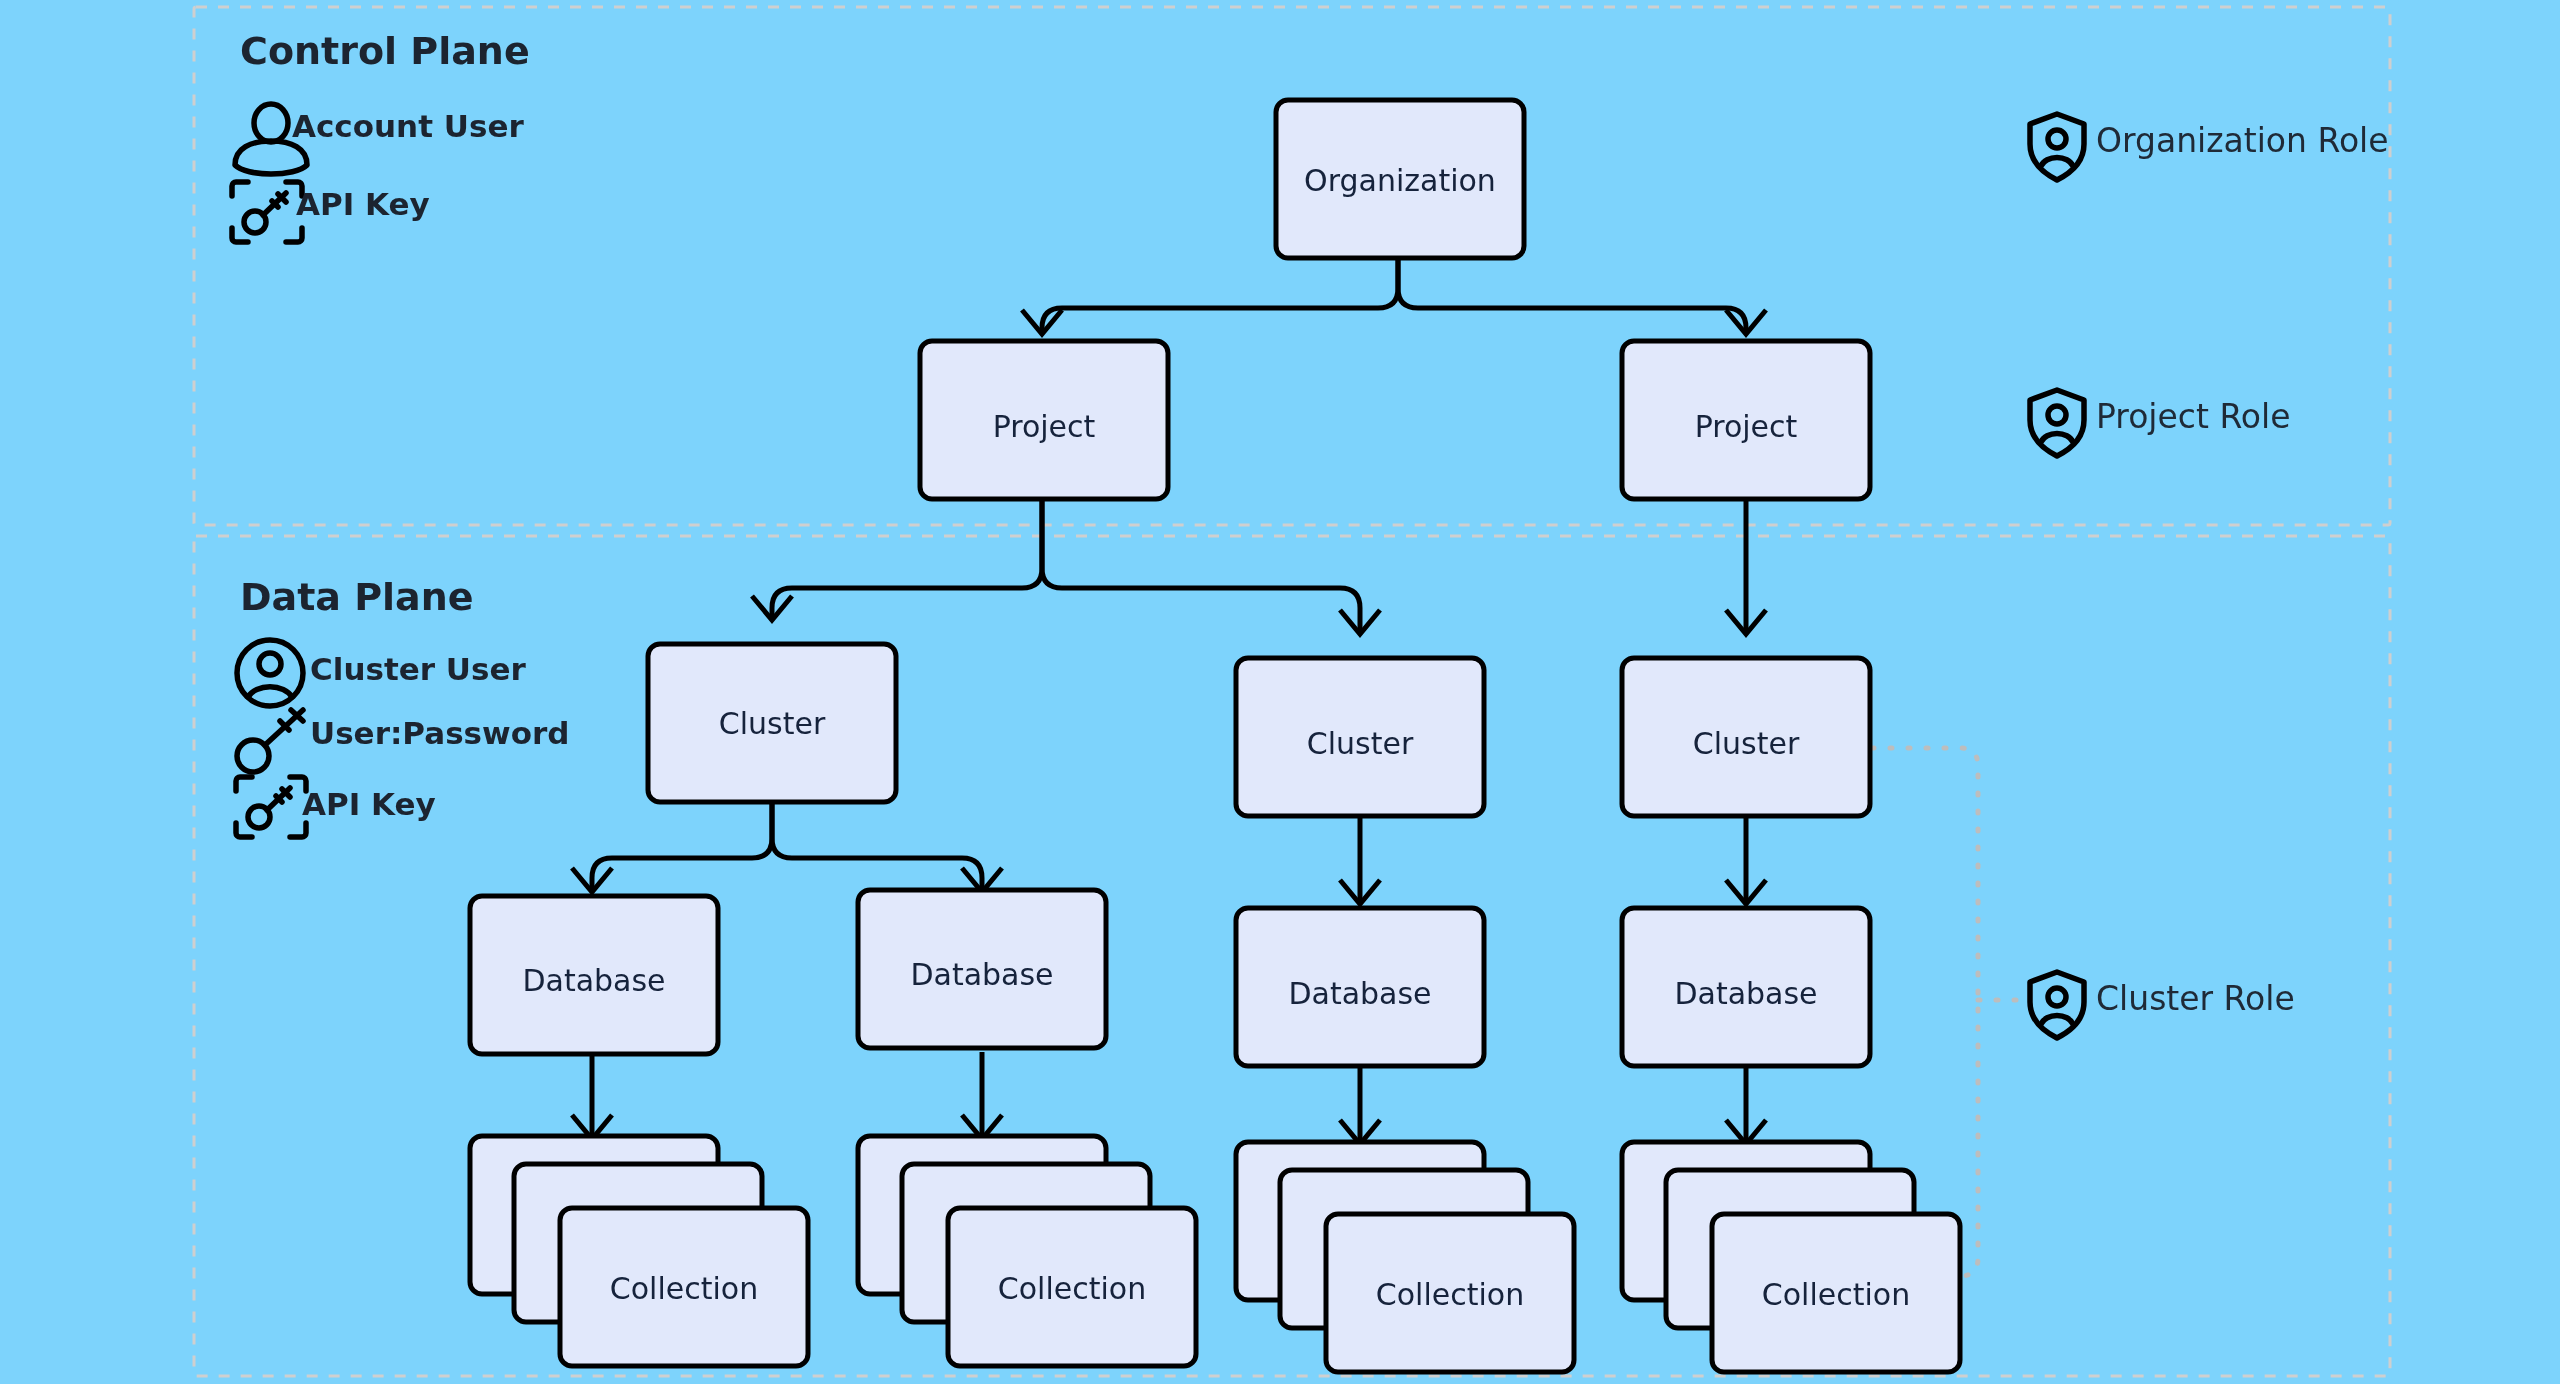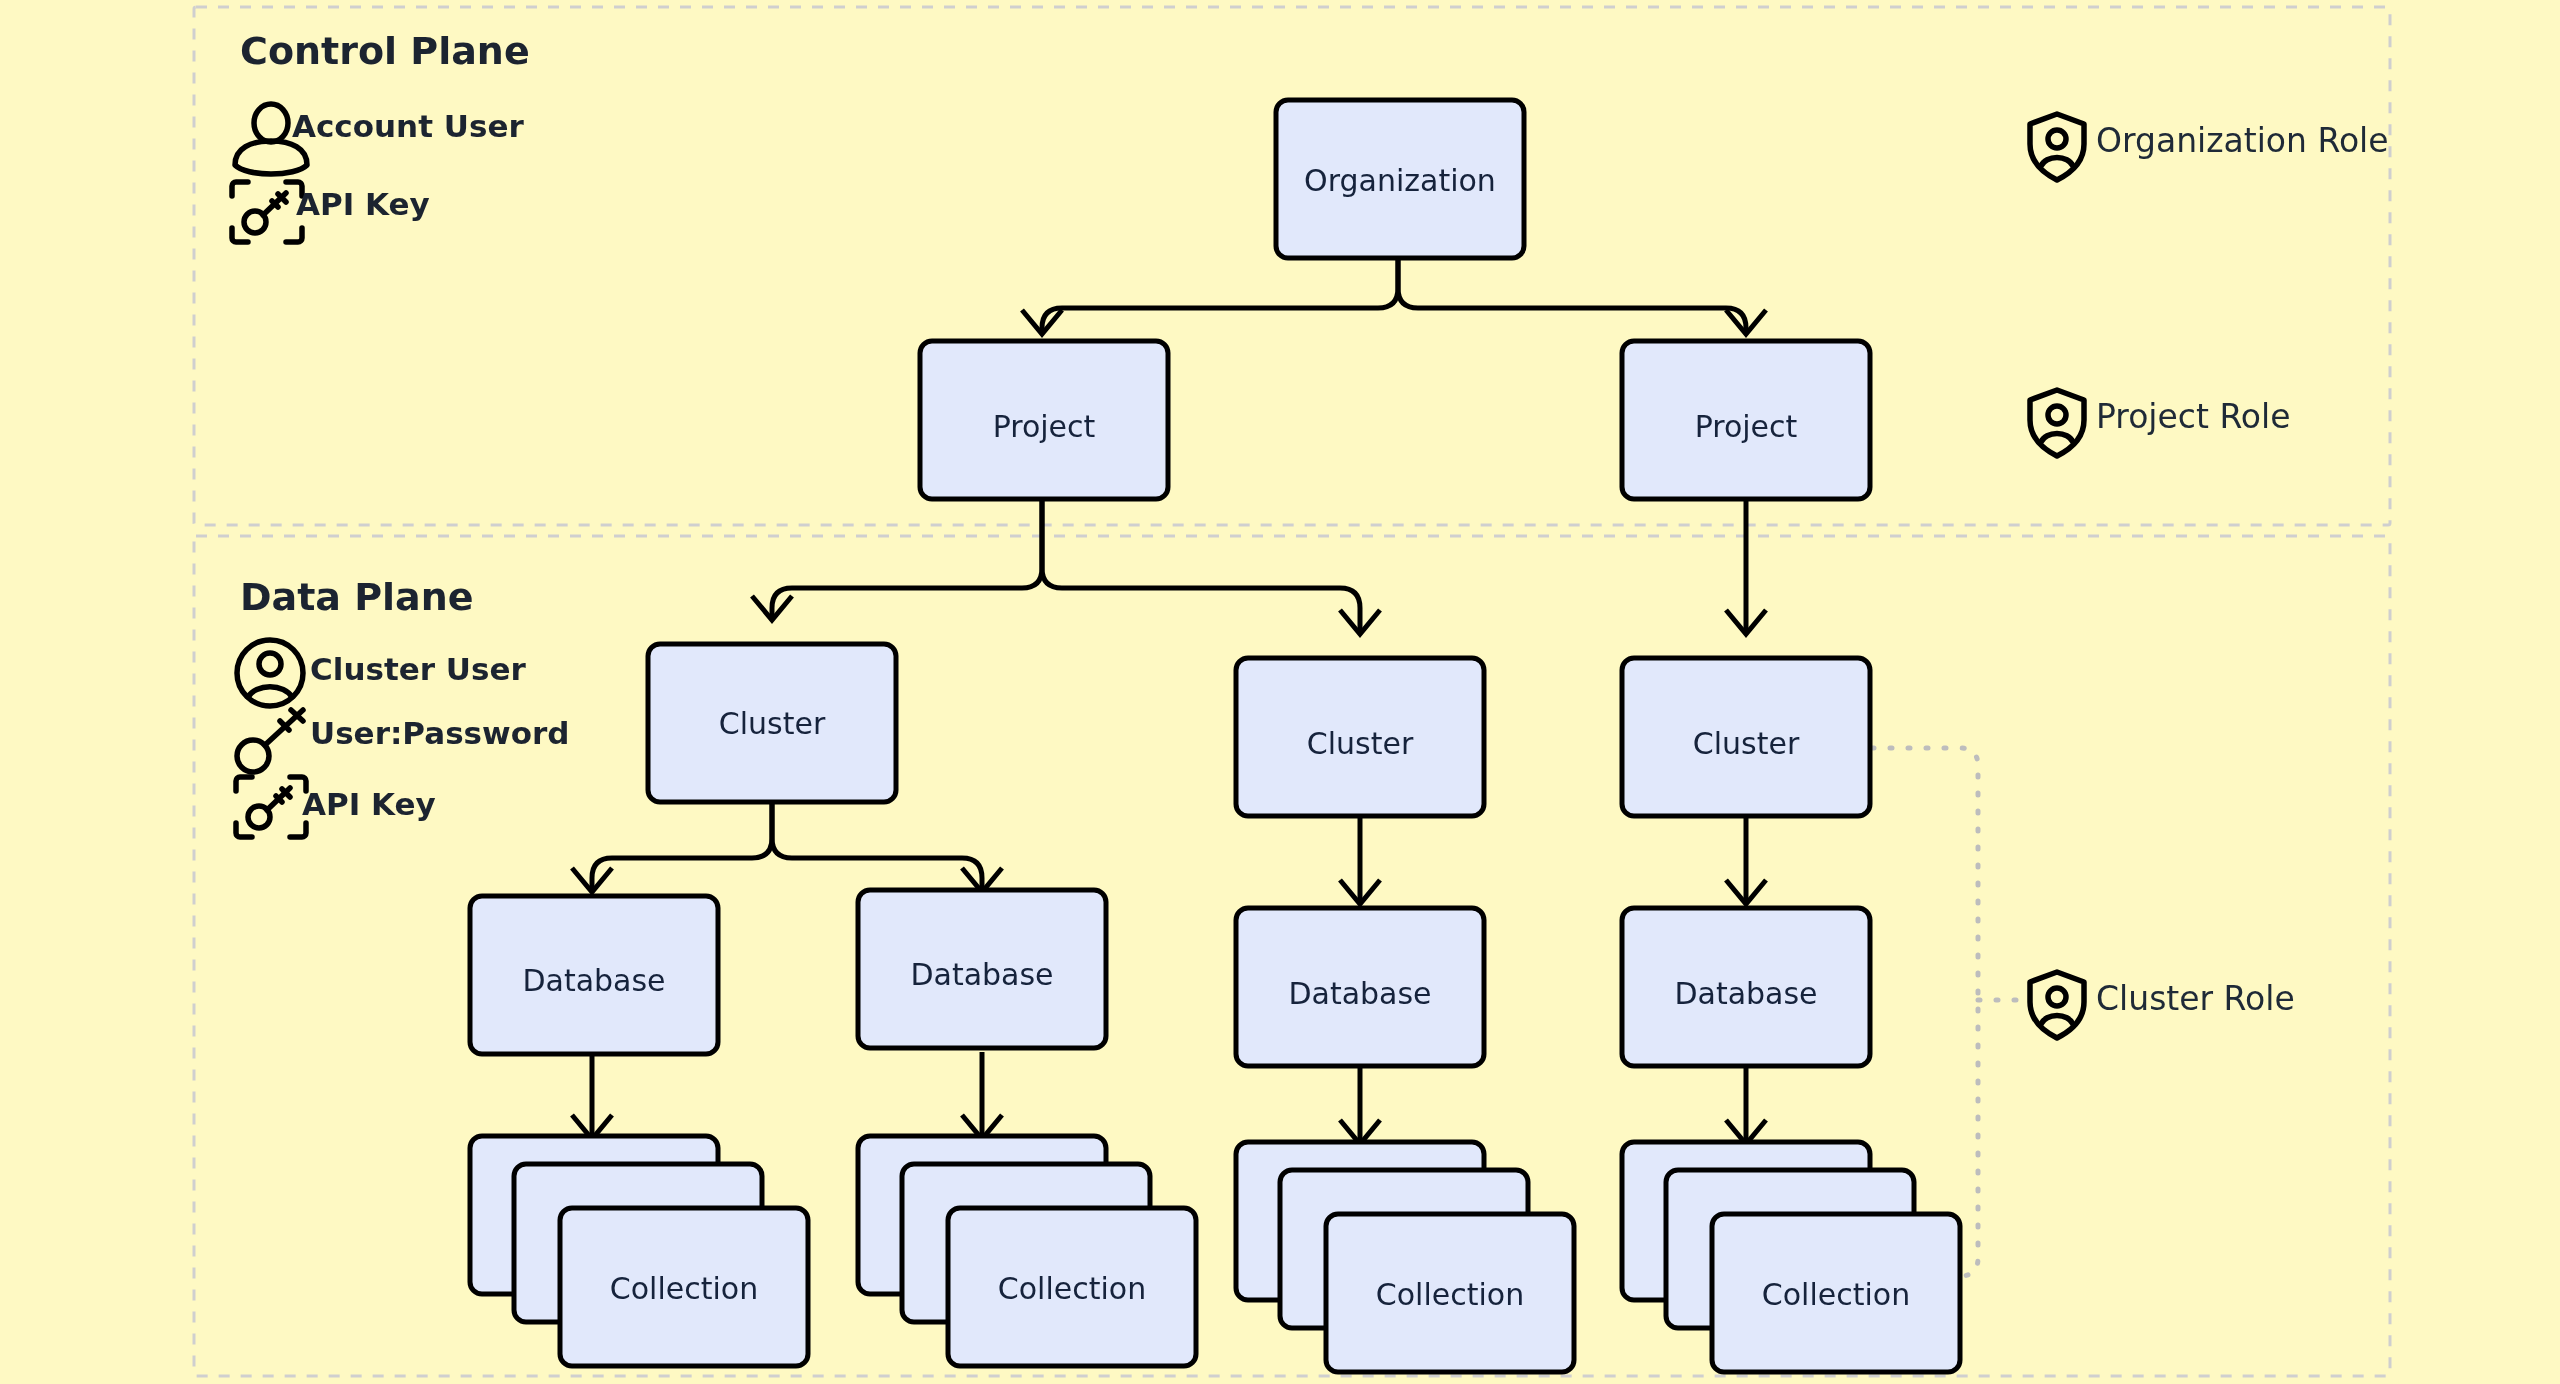--- a/index.html
+++ b/index.html
@@ -1,18 +1,18 @@
 <!DOCTYPE html>
 <html><head>
 <meta charset="utf-8">
 <style>
   html,body{margin:0;padding:0;background:#ffffff;}
   body{width:2560px;height:1384px;overflow:hidden;
        font-family:"DejaVu Sans","Liberation Sans",sans-serif;}
-  #stage{position:relative;width:2560px;height:1384px;background:#fef9c3;}
+  #stage{position:relative;width:2560px;height:1384px;background:#7dd3fc;}
   svg#canvas{position:absolute;inset:0;width:2560px;height:1384px;display:block;}
   .node-label{font-family:"DejaVu Sans","Liberation Sans",sans-serif;
               font-size:30px;fill:#16233c;text-anchor:middle;dominant-baseline:middle;}
   .plane-title{font-family:"DejaVu Sans","Liberation Sans",sans-serif;
                font-size:38px;font-weight:bold;fill:#1c2430;dominant-baseline:middle;}
   .legend-label{font-family:"DejaVu Sans","Liberation Sans",sans-serif;
                 font-size:31px;font-weight:bold;fill:#1c2430;dominant-baseline:middle;}
   .role-label{font-family:"DejaVu Sans","Liberation Sans",sans-serif;
               font-size:33px;fill:#1f2a37;dominant-baseline:middle;}
   .panel{fill:none;stroke:#cfcfcf;stroke-width:3;stroke-dasharray:11 11;}

